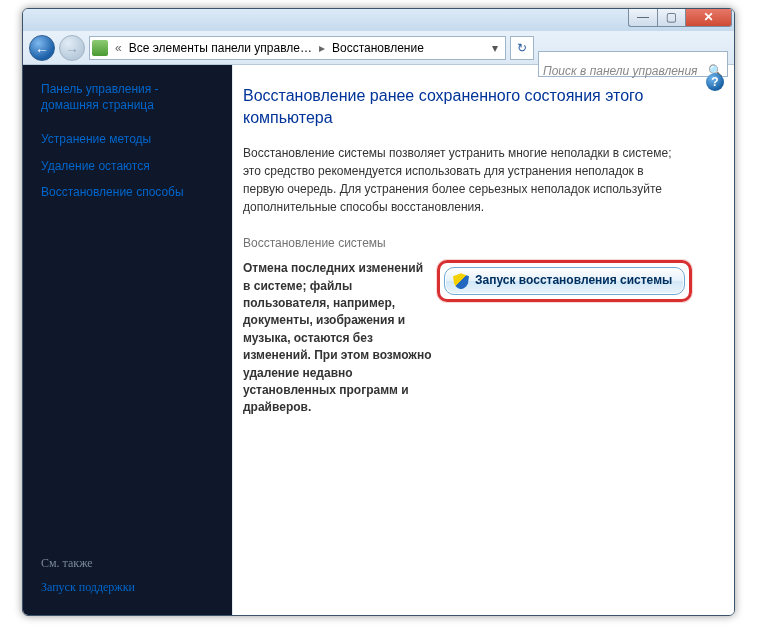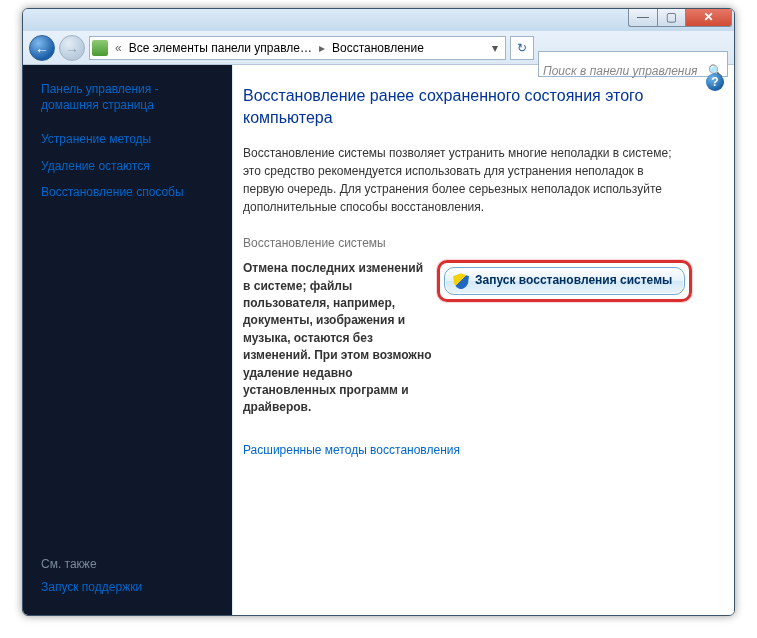--- a/index.html
+++ b/index.html
@@ -100,20 +100,21 @@
     border-right:1px solid #e2e9ef;
     padding: 16px 14px 10px 18px;
     display:flex; flex-direction:column;
     position:relative;
   }
   .sidebar a { color:#0066cc; text-decoration:none; display:block; margin-bottom:10px; line-height:1.35;}
   .homelink { margin-bottom:18px !important; }
   .seealso {
     margin-top:auto;
     padding-top:12px;
+    font-family:Liberation Serif, serif;
   }
   .seealso .lbl { color:#7a8a99; margin-bottom:8px; }
   .content {
     flex:1;
     padding: 18px 22px 18px 10px;
     position:relative;
     color:#333;
   }
   .helpicon {
     position:absolute; right:10px; top:8px;
@@ -208,17 +209,16 @@
       <div class="section-row">
         <div class="section-text">Отмена последних изменений в системе; файлы пользователя, например, документы, изображения и музыка, остаются без изменений. При этом возможно удаление недавно установленных программ и драйверов.</div>
         <div class="btn-wrap">
           <div class="launch-btn">
             <div class="shield"></div>
             <span>Запуск восстановления системы</span>
           </div>
         </div>
       </div>
 
-      <a href="#" class="advlink">Расширенные методы восстановления</a>
     </div>
 
   </div>
 </div>
 
 </body></html>

